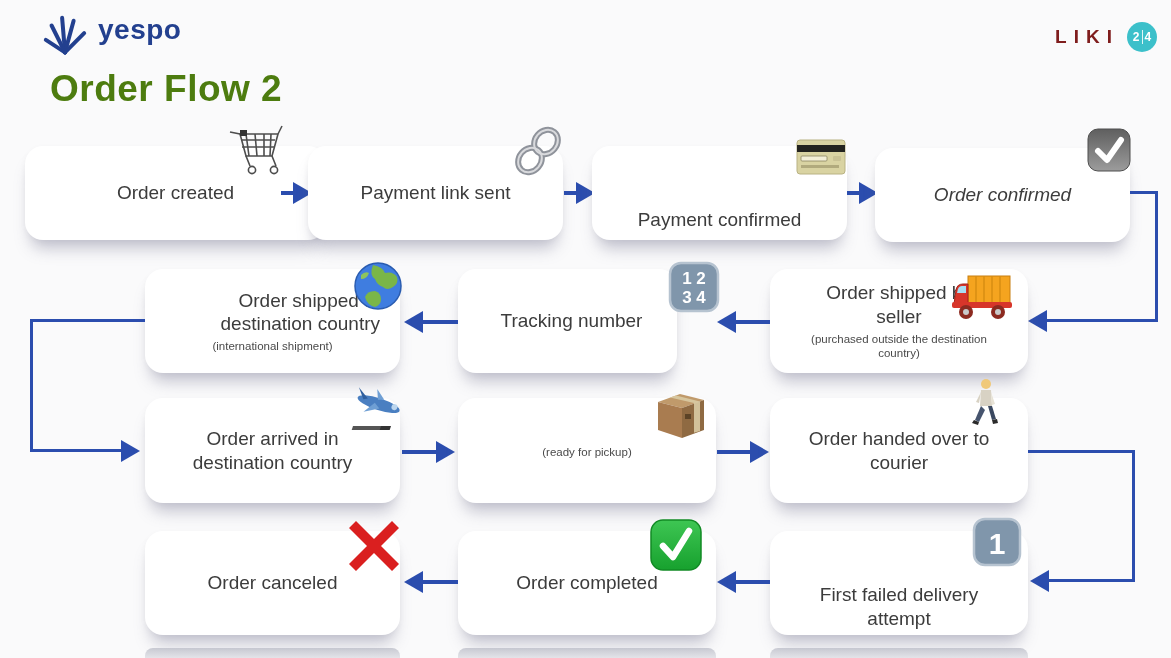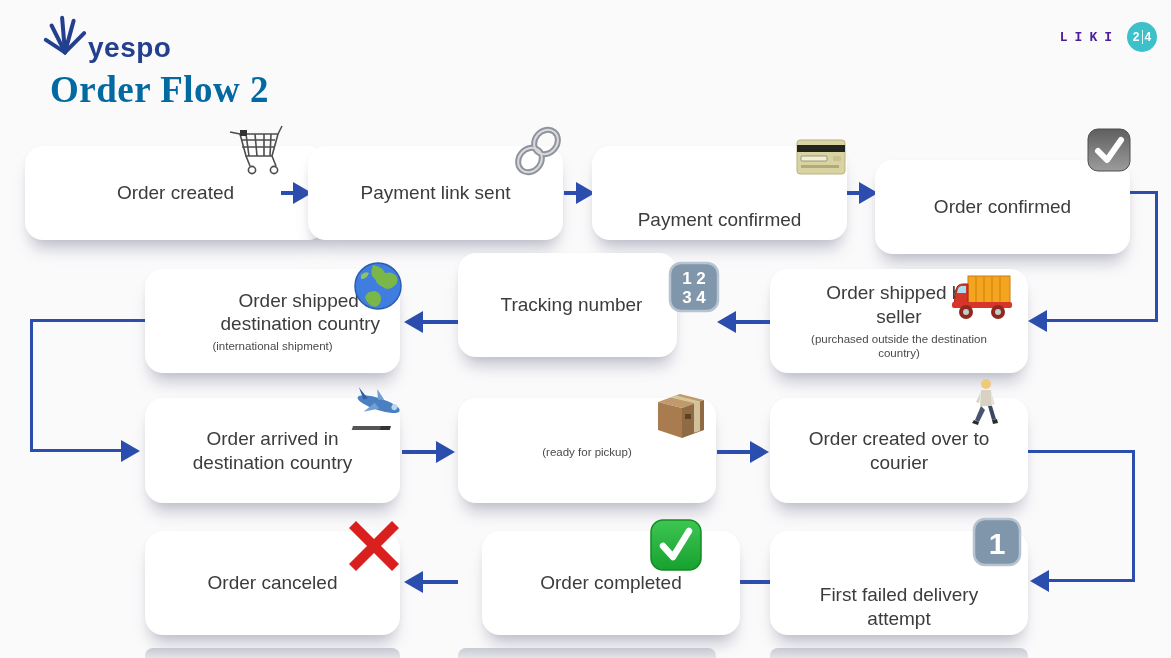--- a/index.html
+++ b/index.html
@@ -2,25 +2,25 @@
 <html><head>
 <meta charset="utf-8">
 <style>
   html,body{margin:0;padding:0;background:#ffffff;}
   #canvas{
     position:relative;width:1171px;height:658px;overflow:hidden;
     background:#fafafb;
     font-family:"Liberation Sans", sans-serif;
   }
   
-  .brand{position:absolute;left:42px;top:14px;display:flex;align-items:flex-end;}
+  .brand{position:absolute;left:42px;top:14px;display:flex;align-items:flex-start;gap:10px;}
   .brand-text{font-size:28px;font-weight:bold;color:#23408f;letter-spacing:.5px;}
-  .page-title{position:absolute;left:50px;top:68px;font-size:37px;font-weight:800;color:#0369a1;letter-spacing:.5px;font-family:Liberation Serif, serif;}
+  .page-title{position:absolute;left:50px;top:68px;font-size:37px;font-weight:800;color:#4d7c0f;letter-spacing:.5px;}
   .partner{position:absolute;right:14px;top:22px;display:flex;align-items:center;gap:8px;}
-  .partner-name{font-size:13px;font-weight:600;color:#4c1d95;letter-spacing:7px;font-family:Liberation Mono, monospace;}
+  .partner-name{font-size:19px;font-weight:600;color:#7f1d1d;letter-spacing:7px;}
   .partner-badge{width:30px;height:30px;border-radius:50%;background:#3cc0ca;display:flex;align-items:center;justify-content:center;color:#fff;font-size:12px;font-weight:bold;}
   .partner-badge .half{padding:0 2px;}
   .partner-badge .half.l{border-right:1px solid rgba(255,255,255,.85);}
   
   .node{
     position:absolute;background:#ffffff;border-radius:18px;
     box-shadow:0 14px 16px -6px rgba(125,125,150,.45), 0 2px 6px rgba(0,0,0,.04);
     display:flex;flex-direction:column;align-items:center;justify-content:center;
     text-align:center;padding:8px 20px;box-sizing:border-box;
   }
@@ -111,21 +111,21 @@
       <rect x="2" y="2" width="48" height="34" rx="3" fill="#d9d3a2" stroke="#b9b283" stroke-width="1"></rect>
       <rect x="2" y="7" width="48" height="7" fill="#23231f"></rect>
       <rect x="6" y="18" width="26" height="5" rx="1" fill="#f3efd7" stroke="#8c865f" stroke-width=".8"></rect>
       <rect x="38" y="18" width="8" height="5" rx="1" fill="#c9c294"></rect>
       <rect x="6" y="27" width="38" height="3" fill="#b1aa7d"></rect>
     </svg>
   </span>
   <div class="hline" style="left:847px;top:191px;width:15px;height:4px;"></div>
   <div class="head r" style="left:859px;top:182px;"></div>
 
-  <div class="node" style="left:875px;top:160px;width:255px;height:94px;">
+  <div class="node" style="left:875px;top:148px;width:255px;height:94px;font-style:italic;">
     <div class="label">Order confirmed</div>
   </div>
   <span class="icon" style="left:1086px;top:127px;">
     <svg width="46" height="46" viewBox="0 0 46 46">
       <defs>
         <linearGradient id="gchk" x1="0" y1="0" x2="0" y2="1">
           <stop offset="0" stop-color="#5f5f5f"></stop>
             <stop offset="1" stop-color="#9c9c9c"></stop>
         </linearGradient>
       </defs>
@@ -152,21 +152,21 @@
       <rect x="2" y="30" width="60" height="6" rx="2" fill="#d7352a"></rect>
       <circle cx="16" cy="40" r="7" fill="#8c2a20"></circle>
         <circle cx="16" cy="40" r="3" fill="#c9c9c9"></circle>
       <circle cx="48" cy="40" r="7" fill="#8c2a20"></circle>
         <circle cx="48" cy="40" r="3" fill="#c9c9c9"></circle>
     </svg>
   </span>
   <div class="hline" style="left:736px;top:320px;width:34px;height:4px;"></div>
   <div class="head l" style="left:717px;top:311px;"></div>
 
-  <div class="node" style="left:458px;top:253px;width:219px;height:104px;padding-left:28px;">
+  <div class="node" style="left:458px;top:269px;width:219px;height:104px;padding-left:28px;">
     <div class="label">Tracking number</div>
   </div>
   <span class="icon" style="left:668px;top:261px;">
     <svg width="52" height="52" viewBox="0 0 52 52">
       <rect x="2" y="2" width="48" height="48" rx="11" fill="#8096ab" stroke="#b6c3d0" stroke-width="2.5"></rect>
       <text x="26" y="23" text-anchor="middle" font-size="17" font-weight="bold" fill="#ffffff" font-family="Liberation Sans, sans-serif">1 2</text>
       <text x="26" y="42" text-anchor="middle" font-size="17" font-weight="bold" fill="#ffffff" font-family="Liberation Sans, sans-serif">3 4</text>
     </svg>
   </span>
   <div class="hline" style="left:423px;top:320px;width:35px;height:4px;"></div>
@@ -218,21 +218,21 @@
       <path d="M8 18 L32 24 L32 54 L8 46 Z" fill="#a97c50"></path>
       <path d="M54 16 L32 24 L32 54 L54 46 Z" fill="#8f6a42"></path>
       <path d="M26 11.5 L50 17.5 L50 47 L44 48.8 L44 19 L20 13.6 Z" fill="#d9cba4" opacity=".9"></path>
       <rect x="35" y="30" width="6" height="5" fill="#5c4326"></rect>
     </svg>
   </span>
   <div class="hline" style="left:717px;top:450px;width:34px;height:4px;"></div>
   <div class="head r" style="left:750px;top:441px;"></div>
 
   <div class="node" style="left:770px;top:398px;width:258px;height:105px;">
-    <div class="label">Order created over to courier</div>
+    <div class="label">Order handed over to courier</div>
   </div>
   <span class="icon" style="left:966px;top:378px;">
     <svg width="38" height="54" viewBox="0 0 38 54">
       <circle cx="20" cy="6" r="5" fill="#f0c97a"></circle>
       <path d="M15 12 L25 12 L26 28 L14 28 Z" fill="#d8d2c4"></path>
       <path d="M15 14 L10 24 L13 25 Z" fill="#d8d2c4"></path>
       <path d="M25 14 L29 26 L26 27 Z" fill="#e8e3d6"></path>
       <path d="M15 28 L9 42 L13 44 L19 32 Z" fill="#46546e"></path>
       <path d="M22 28 L26 42 L30 41 L26 28 Z" fill="#3a4860"></path>
       <path d="M8 42 L13 44 L12 47 L6 45 Z" fill="#2b2b2b"></path>
@@ -250,21 +250,21 @@
   </div>
   <span class="icon" style="left:972px;top:517px;">
     <svg width="50" height="50" viewBox="0 0 50 50">
       <rect x="2" y="2" width="46" height="46" rx="11" fill="#8096ab" stroke="#b6c3d0" stroke-width="2.5"></rect>
       <text x="25" y="37" text-anchor="middle" font-size="30" font-weight="bold" fill="#ffffff" font-family="Liberation Sans, sans-serif">1</text>
     </svg>
   </span>
   <div class="hline" style="left:736px;top:580px;width:34px;height:4px;"></div>
   <div class="head l" style="left:717px;top:571px;"></div>
 
-  <div class="node" style="left:458px;top:531px;width:258px;height:104px;margin-left:24px;">
+  <div class="node" style="left:458px;top:531px;width:258px;height:104px;">
     <div class="label">Order completed</div>
   </div>
   <span class="icon" style="left:648px;top:517px;">
     <svg width="56" height="56" viewBox="0 0 56 56">
       <defs>
         <linearGradient id="gok" x1="0" y1="0" x2="0" y2="1">
           <stop offset="0" stop-color="#3ec653"></stop>
             <stop offset="1" stop-color="#17a12e"></stop>
         </linearGradient>
       </defs>

